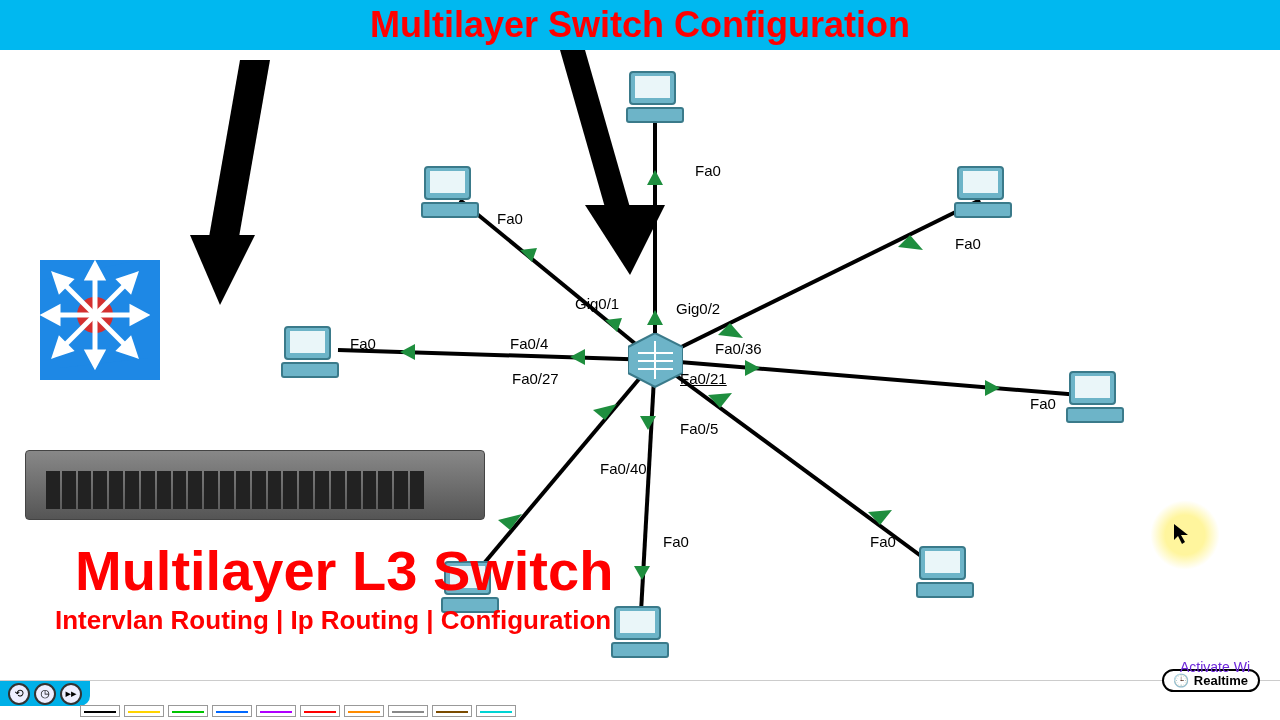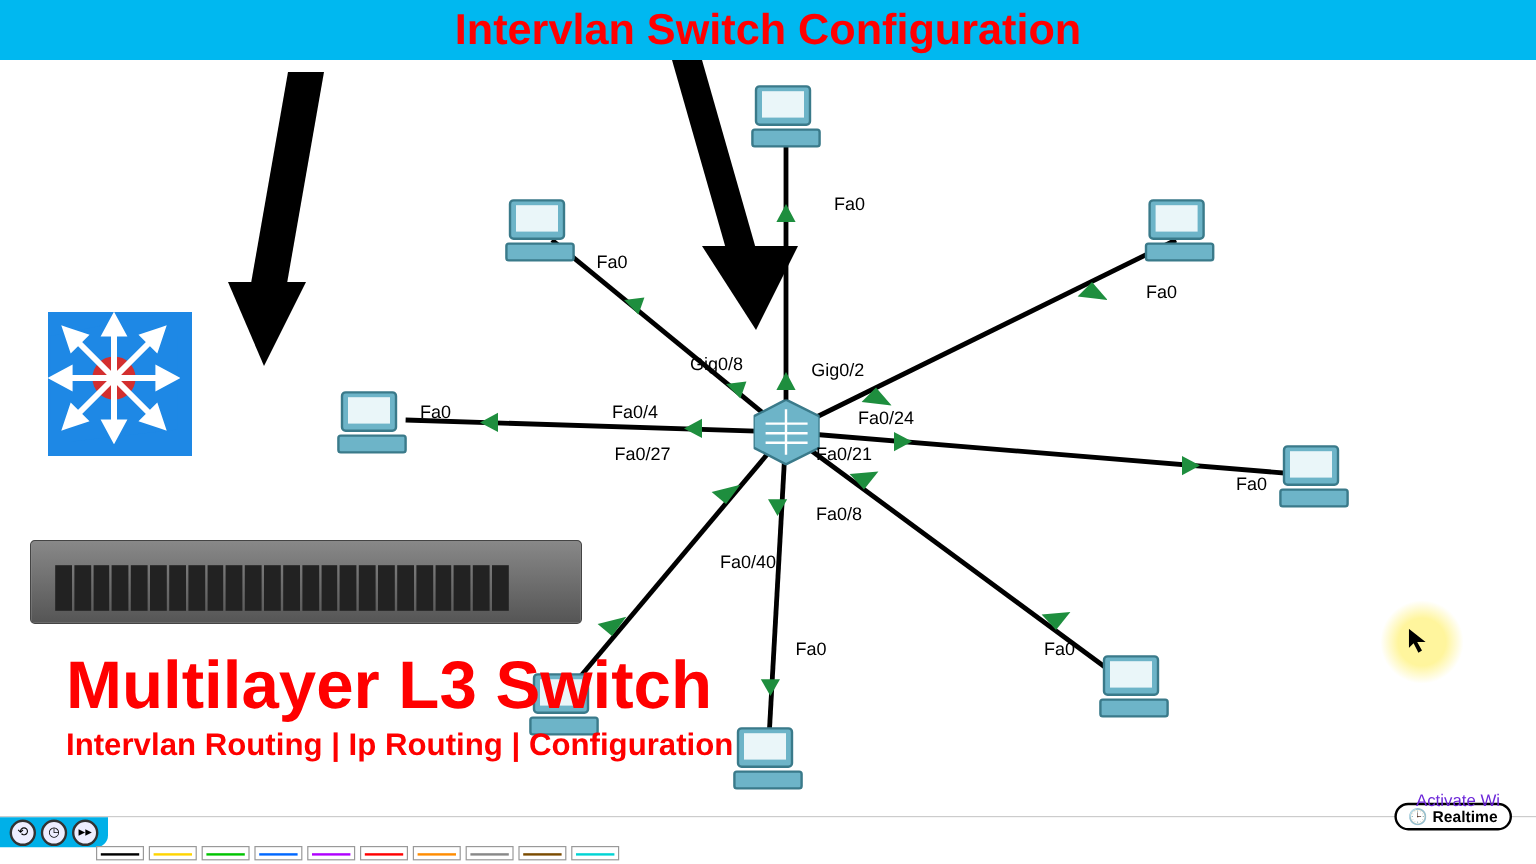--- a/index.html
+++ b/index.html
@@ -10,38 +10,38 @@
   .canvas svg { position: absolute; top: 0; left: 0; }
   .pc { position: absolute; width: 60px; height: 55px; }
   .pc svg { width: 100%; height: 100%; }
   .label { position: absolute; font-size: 15px; color: #000; font-weight: normal; }
   .arrow { position: absolute; }
   .icon-box { position: absolute; width: 120px; height: 120px; background: #1e88e5; display:flex; align-items:center; justify-content:center; }
   .switch-photo { position: absolute; width: 460px; height: 70px; background: linear-gradient(#888,#555); border-radius:4px; border:1px solid #444; }
   .switch-photo .ports { position:absolute; left:20px; top:20px; right:60px; bottom:10px; display:flex; gap:2px; }
   .switch-photo .port { flex:1; background:#222; height:100%; }
   .switch-center { position:absolute; width:55px; height:55px; }
-  .big-red { color:#ff0000; font-weight:bold; }
+  .big-red { color:#ff0000; font-weight:bold;margin-left:20px; }
   .title-big { position:absolute; font-size:56px; }
   .subtitle { position:absolute; font-size:26px; color:#ff0000; font-weight:bold;text-align:right; }
   .bottom-bar { position:absolute; bottom:0; left:0; right:0; height:40px; background:#fff; border-top:1px solid #ccc; }
   .bottom-bar .left-ctrl { position:absolute; left:0; top:0; height:25px; display:flex; gap:4px; align-items:center; background:#00b0e8; padding:2px 8px; border-radius:0 0 10px 0;}
   .bottom-bar .ctrl-btn { width:22px; height:22px; border-radius:11px; border:2px solid #333; background:#eef; display:flex; align-items:center; justify-content:center; font-size:11px;}
   .color-swatches { position:absolute; left:80px; bottom:0; height:18px; display:flex; gap:4px; align-items:center;}
   .sw { width:40px; height:12px; border:1px solid #999; position:relative;}
   .sw::after{content:"";position:absolute;left:3px;right:3px;top:5px;height:2px;background:var(--c);}
   .realtime-badge { position:absolute; right:20px; bottom:28px; background:#fff; border:2px solid #000; border-radius:12px; padding:2px 10px; font-size:13px; font-weight:bold; display:flex; align-items:center; gap:4px;}
   .cursor-halo { position:absolute; width:70px; height:70px; border-radius:50%; background: radial-gradient(circle,#fff59d 0%,#fff59d 40%, rgba(255,245,157,0) 70%);}
   .watermark { position:absolute; right:30px; bottom:45px; color:#6d28d9; font-size:14px;}
 </style>
 </head>
 <body>
 
 <div class="header-bar">
-  <div class="header-title">Intervlan Switch Configuration</div>
+  <div class="header-title">Multilayer Switch Configuration</div>
 </div>
 
 <div class="canvas">
 
   <svg width="1280" height="630">
     <g stroke="#000" stroke-width="4" fill="none">
       <line x1="655" y1="310" x2="655" y2="60"></line>
       <line x1="655" y1="310" x2="460" y2="150"></line>
       <line x1="655" y1="310" x2="338" y2="300"></line>
       <line x1="655" y1="310" x2="470" y2="530"></line>
@@ -154,27 +154,27 @@
   </div>
 
   <div class="label" style="left:695px; top:112px;">Fa0</div>
   <div class="label" style="left:497px; top:160px;">Fa0</div>
   <div class="label" style="left:955px; top:185px;">Fa0</div>
   <div class="label" style="left:350px; top:285px;">Fa0</div>
   <div class="label" style="left:1030px; top:345px;">Fa0</div>
   <div class="label" style="left:663px; top:483px;">Fa0</div>
   <div class="label" style="left:870px; top:483px;">Fa0</div>
 
-  <div class="label" style="left:575px; top:245px;">Gig0/8</div>
+  <div class="label" style="left:575px; top:245px;">Gig0/1</div>
   <div class="label" style="left:676px; top:250px;">Gig0/2</div>
   <div class="label" style="left:510px; top:285px;">Fa0/4</div>
   <div class="label" style="left:512px; top:320px;">Fa0/27</div>
-  <div class="label" style="left:715px; top:290px;">Fa0/24</div>
-  <div class="label" style="left:680px; top:320px;">Fa0/21</div>
-  <div class="label" style="left:680px; top:370px;">Fa0/8</div>
+  <div class="label" style="left:715px; top:290px;">Fa0/36</div>
+  <div class="label" style="left:680px; top:320px;text-decoration:underline;">Fa0/21</div>
+  <div class="label" style="left:680px; top:370px;">Fa0/5</div>
   <div class="label" style="left:600px; top:410px;">Fa0/40</div>
 
   <div class="icon-box" style="left:40px; top:210px;">
     <svg width="110" height="110" viewBox="0 0 110 110">
       <polygon points="2,20 90,2 108,20 108,98 20,108 2,90" fill="#1e88e5"></polygon>
       <circle cx="55" cy="55" r="18" fill="#d32f2f"></circle>
       <g stroke="#fff" stroke-width="5" fill="#fff">
         <line x1="55" y1="55" x2="55" y2="10"></line>
           <polygon points="55,5 48,18 62,18"></polygon>
         <line x1="55" y1="55" x2="55" y2="100"></line>

